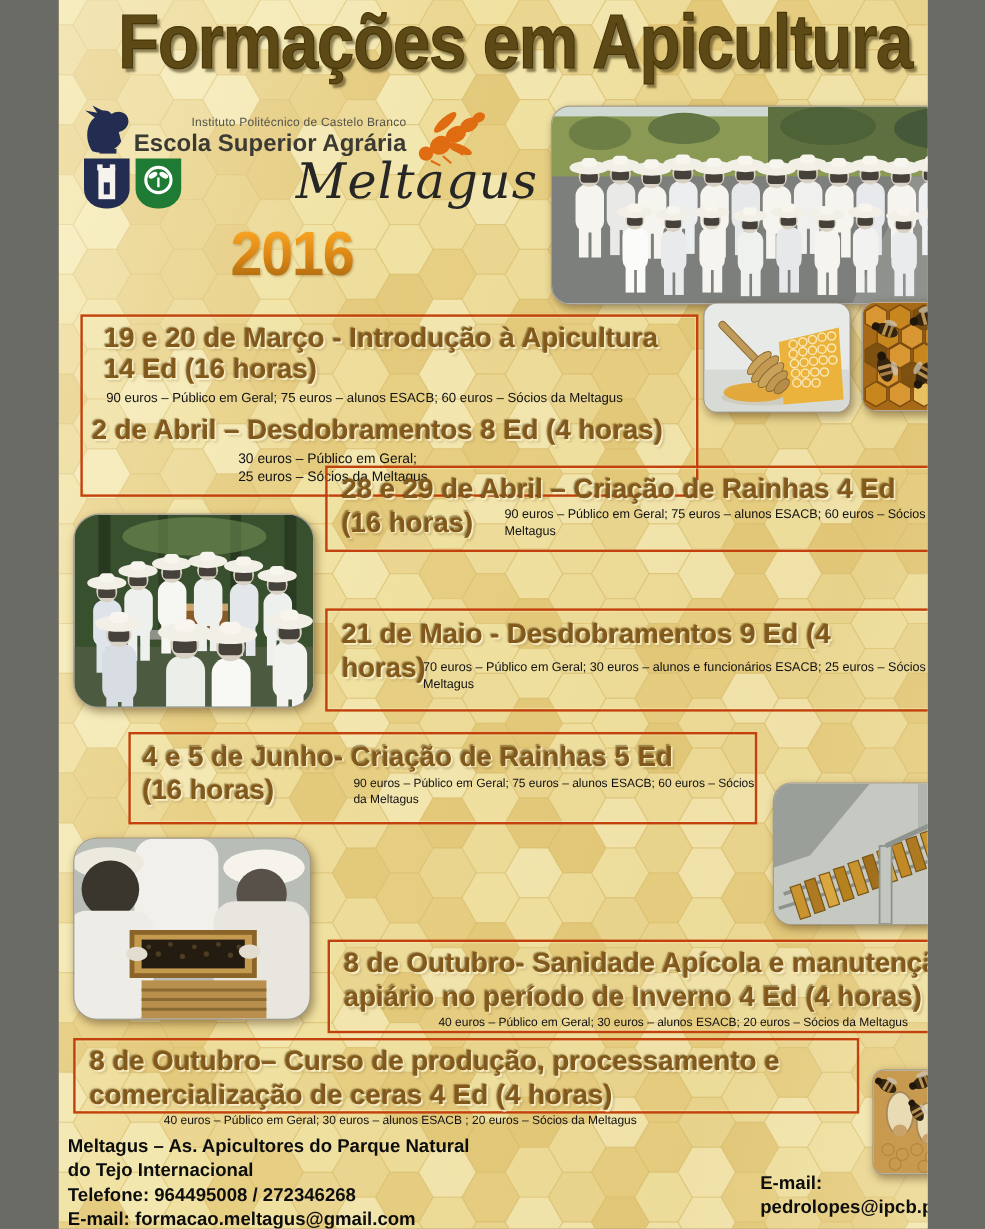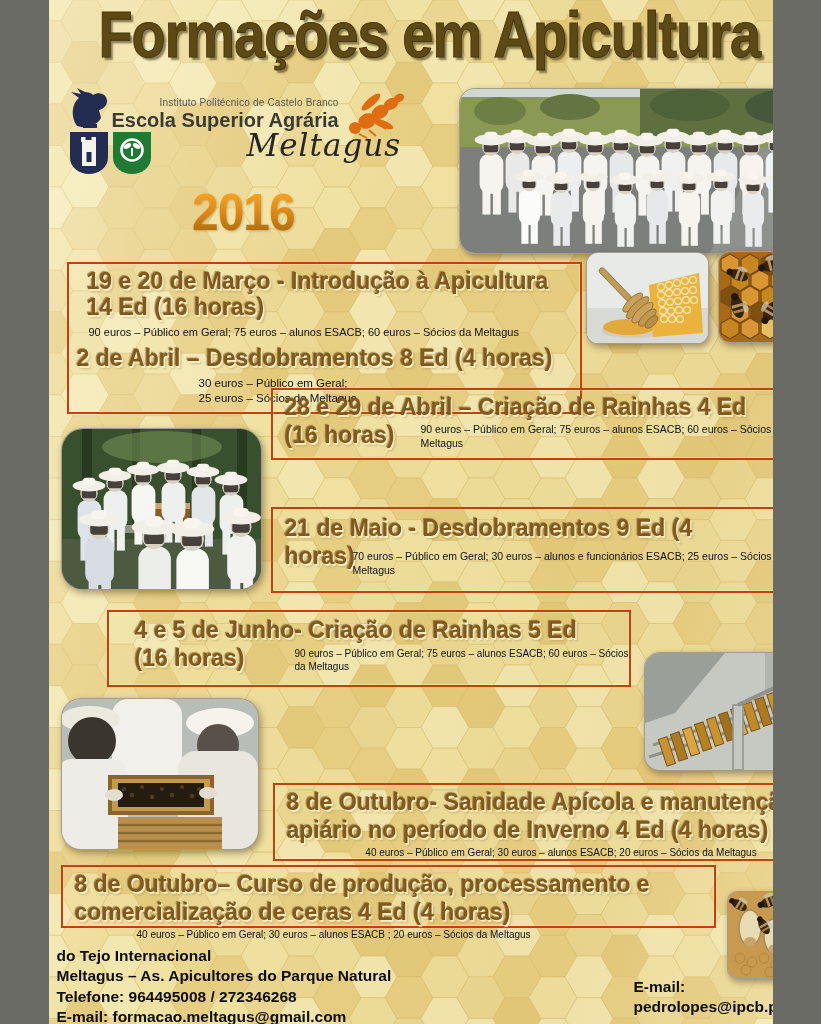--- a/index.html
+++ b/index.html
@@ -13,21 +13,21 @@
   .title{position:absolute;top:-2px;left:0;right:0;text-align:center;white-space:nowrap;}
   .title span{display:inline-block;transform:scaleX(.87);transform-origin:center top;
     font-size:64px;font-weight:900;letter-spacing:-1px;color:#5d4915;
     -webkit-text-stroke:1px #473609;text-shadow:3px 3px 2px rgba(55,42,10,.55);}
 
   
   .inst{position:absolute;left:63px;top:97px;line-height:1.15;text-align:right;}
   .inst .l1{font-size:10px;color:#55544a;letter-spacing:.2px;}
   .inst .l2{font-size:20px;font-weight:bold;color:#3c3b33;}
   .meltagus-name{position:absolute;left:198px;top:127px;font-family:"DejaVu Serif",serif;
-    font-style:italic;font-size:31px;color:#262626;letter-spacing:1px;}
+    font-style:italic;font-size:41px;color:#262626;letter-spacing:1px;}
 
   .year{position:absolute;left:143px;top:182px;font-size:52px;font-weight:900;
     transform:scaleX(.92);transform-origin:left top;letter-spacing:-1px;
     background:linear-gradient(#f7a422 18%,#d98414 55%,#96610e 100%);
     -webkit-background-clip:text;background-clip:text;color:transparent;
     filter:drop-shadow(1px 1px 1px rgba(120,70,10,.35));}
 
   
   .cbox{position:absolute;border:2px solid #c2410c;box-shadow:inset 0 0 0 1px rgba(255,246,205,.35);}
   .ch{font-weight:bold;font-size:23px;line-height:1.22;color:#82591b;
@@ -42,21 +42,21 @@
 
   #box2{left:222px;top:388px;width:512px;height:68px;}
   #box2 .ch{position:absolute;left:12px;top:3px;width:500px;}
   #box2 .cp{position:absolute;left:148px;top:33px;width:368px;font-size:10.5px;}
 
   #box3{left:222px;top:507px;width:524px;height:82px;}
   #box3 .ch{position:absolute;left:12px;top:5px;width:450px;}
   #box3 .cp{position:absolute;left:80px;top:41px;width:452px;font-size:10.5px;}
 
   #box4{left:58px;top:610px;width:520px;height:73px;}
-  #box4 .ch{position:absolute;left:26px;top:4px;width:460px;}
+  #box4 .ch{position:absolute;left:10px;top:4px;width:460px;}
   #box4 .cp{position:absolute;left:186px;top:35px;width:335px;font-size:10px;}
 
   #box5{left:224px;top:783px;width:573px;height:74px;}
   #box5 .ch{padding:3px 12px 0 12px;}
   #box5 .cp{margin-top:2px;text-align:center;font-size:10px;}
 
   #box6{left:12px;top:865px;width:651px;height:59px;}
   #box6 .ch{padding:3px 10px 0 12px;}
   #pricing6{left:88px;top:929px;width:440px;font-size:10px;color:#111;}
 
@@ -1117,21 +1117,21 @@
       <use href="#bee" transform="translate(104,6) scale(1.3) rotate(-40)"></use>
       <use href="#bee" transform="translate(112,28) scale(1.4) rotate(80)"></use>
       <use href="#bee" transform="translate(104,46) scale(1.3) rotate(20)"></use>
       <use href="#bee" transform="translate(36,24) scale(1.3) rotate(60)"></use>
       <use href="#bee" transform="translate(60,28) scale(1.3) rotate(-70)"></use>
       <use href="#bee" transform="translate(84,30) scale(1.3) rotate(15)"></use>
     </svg>
   </div>
 
   <div class="contact" id="contact-left">
+    <div>Meltagus – As. Apicultores do Parque Natural</div>
     <div>do Tejo Internacional</div>
-    <div>Meltagus – As. Apicultores do Parque Natural</div>
     <div>Telefone: 964495008 / 272346268</div>
     <div>E-mail: formacao.meltagus@gmail.com</div>
   </div>
   <div class="contact" id="contact-right">
     <div>E-mail: pedrolopes@ipcb.pt</div>
   </div>
 </div>
 
 </body></html>

